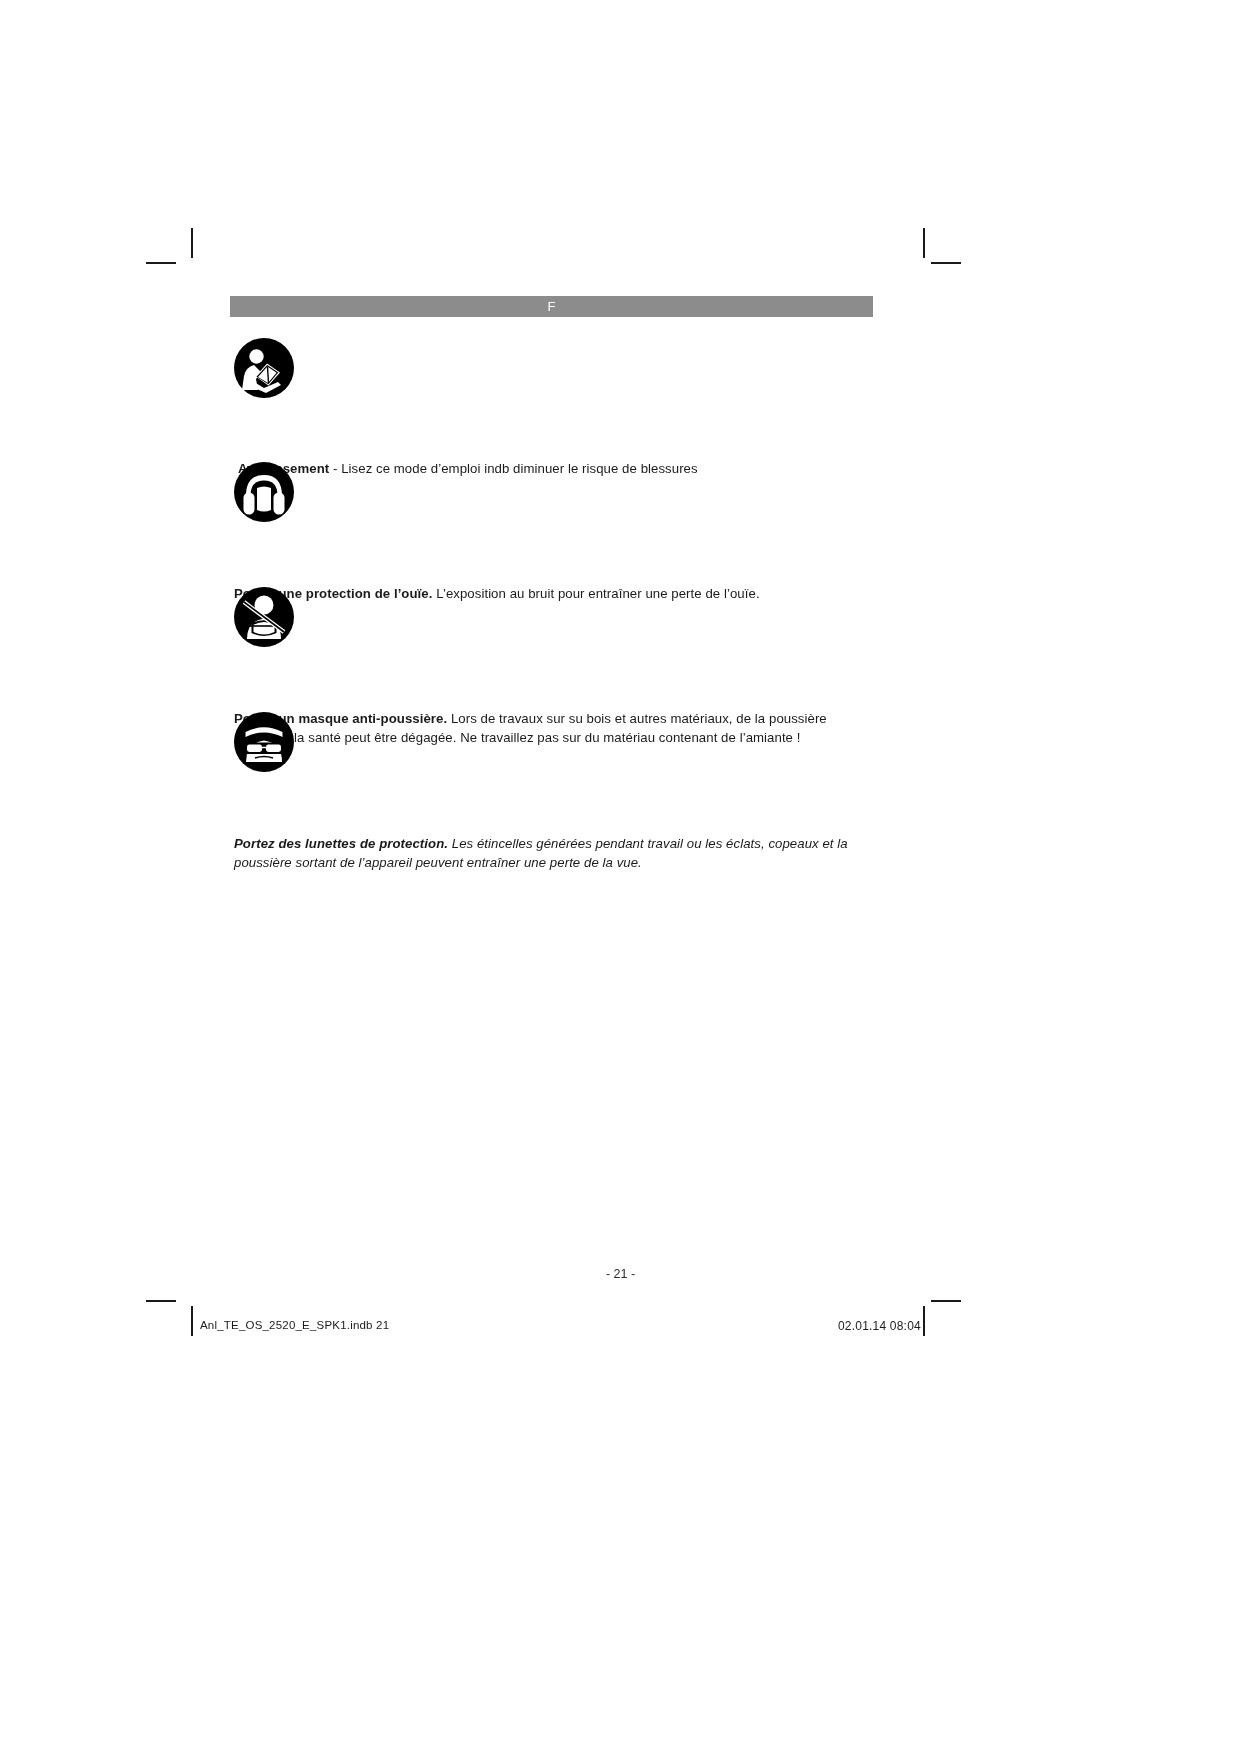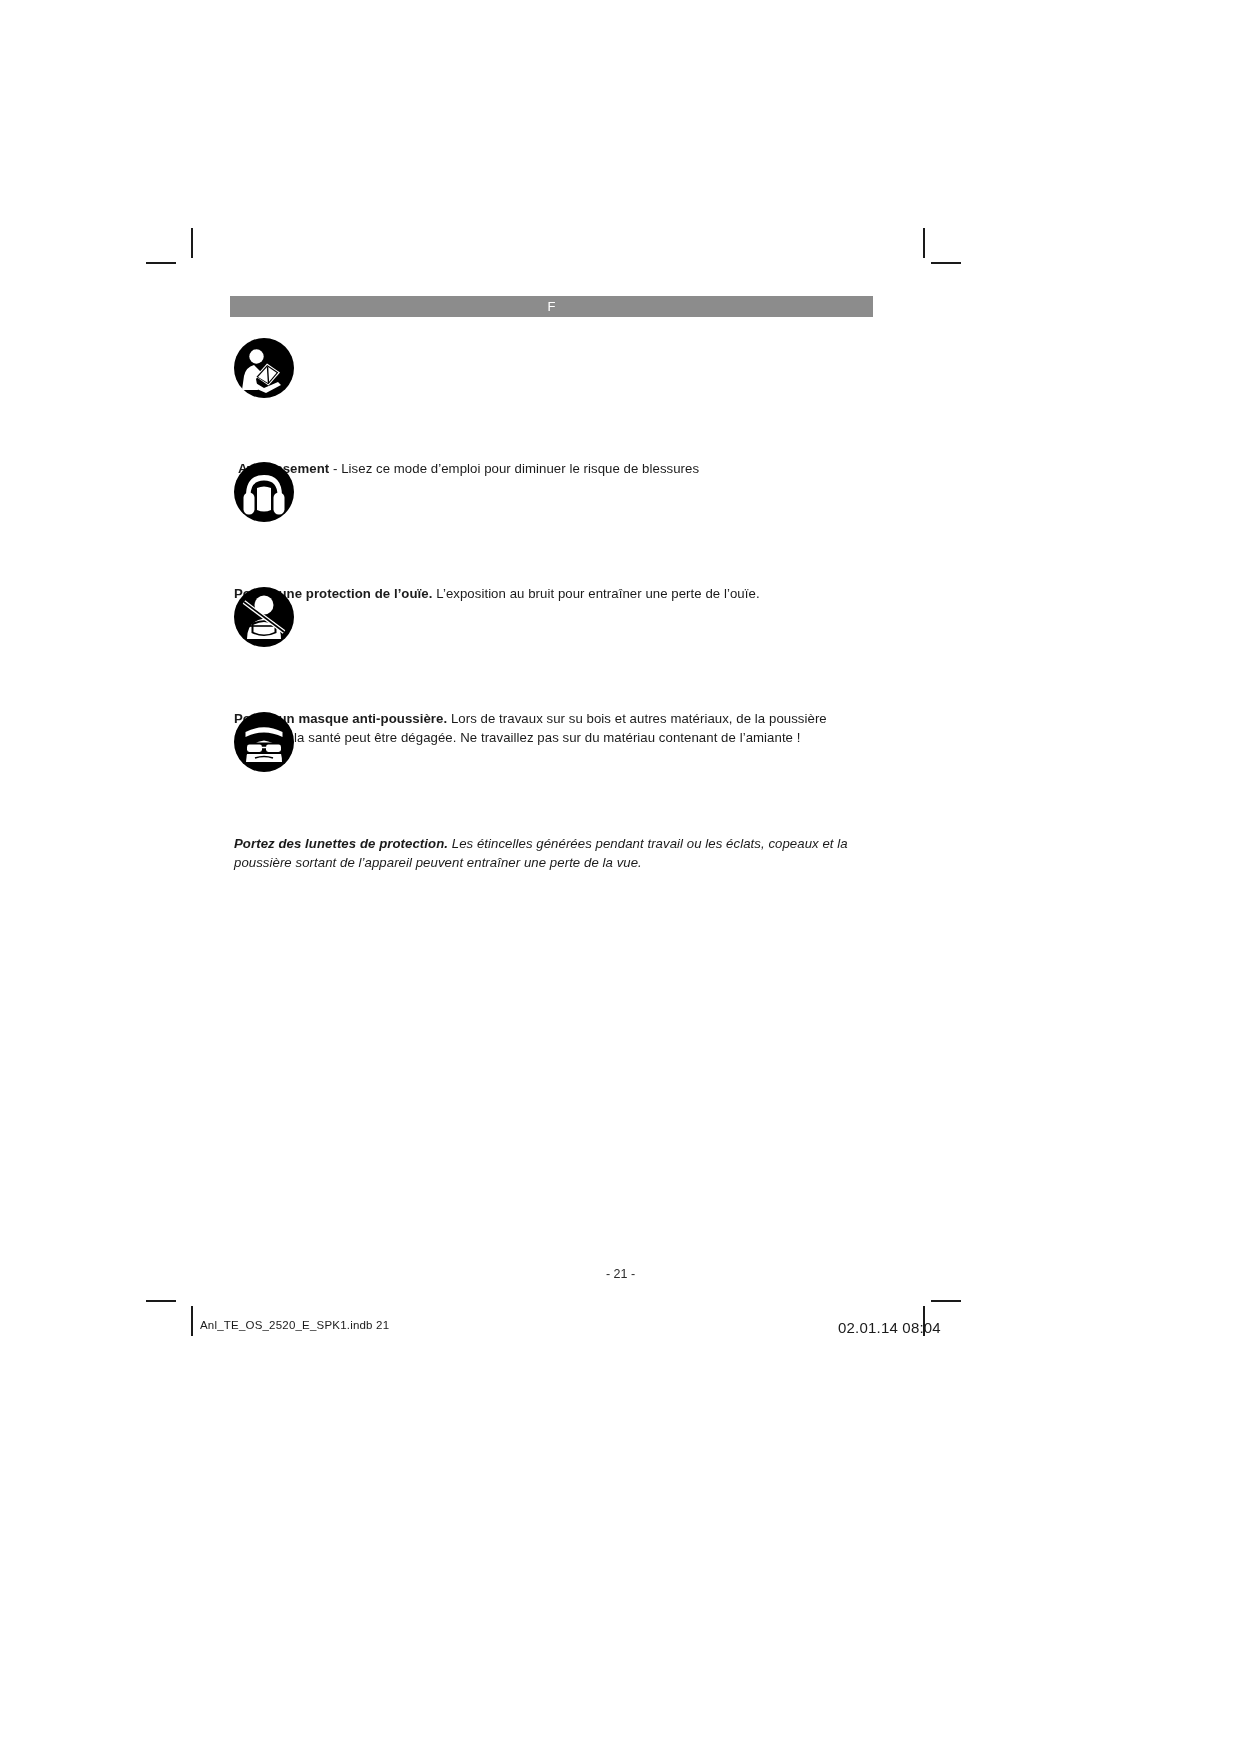--- a/index.html
+++ b/index.html
@@ -76,21 +76,21 @@
     top: 1319px;
     font-size: 11.5px;
     color: #1b1b1b;
     letter-spacing: 0.2px;
     text-align: right;
   }
   .footer-right {
     position: absolute;
     left: 838px;
     top: 1319px;
-    font-size: 15px;
+    font-size: 12px;
     color: #1b1b1b;
     letter-spacing: 0.2px;
   }
 </style>
 </head>
 <body>
 
 <div class="page">
 
   <div class="crop-mark crop-v" style="left:191px; top:228px;  height:30px;"></div>
@@ -115,21 +115,21 @@
         <path d="M8 52 L10 38 Q12 29 20 27 L27 34 L22 41 L24 52 Z" fill="#ffffff"></path>
         <path d="M21.5 38.5 L33 25.5 L46 34.5 L34.5 47.5 Z" fill="#ffffff"></path>
         <path d="M22.5 38.8 L33.2 27 L44.3 34.6 L34.3 46.3 Z" fill="#000000"></path>
         <path d="M24 38.9 L33.4 28.4 L42.6 34.7 L34 45 Z" fill="#ffffff"></path>
         <path d="M33.5 28.6 L34.5 45.1" stroke="#000000" stroke-width="1.4" fill="none"></path>
         <path d="M20 44 L30 50 L44 44 L47 47 L32 55 L18 49 Z" fill="#ffffff"></path>
       </svg>
     </div>
   </div>
   <div class="caption indent-first" style="top:460px;">
-    <b>Avertissement</b><span> - Lisez ce mode d’emploi pour diminuer le risque de blessures</span>
+    <b>Avertissement</b><span> - Lisez ce mode d’emploi indb diminuer le risque de blessures</span>
   </div>
 
   <div class="block" style="top:462px;">
     <div class="pictogram">
       <svg width="60" height="60" viewBox="0 0 60 60">
         <circle cx="30" cy="30" r="30" fill="#000000"></circle>
         <path d="M12 34 Q12 13 30 13 Q48 13 48 34 L48 37 L43.5 37 L43.5 33.5 Q43.5 18.5 30 18.5 Q16.5 18.5 16.5 33.5 L16.5 37 L12 37 Z" fill="#ffffff"></path>
         <rect x="9.5" y="30.5" width="11" height="22" rx="5.2" fill="#ffffff"></rect>
         <rect x="39.5" y="30.5" width="11" height="22" rx="5.2" fill="#ffffff"></rect>
         <path d="M23 26 Q30 23 37 26 L37 48 Q30 51 23 48 Z" fill="#ffffff"></path>

